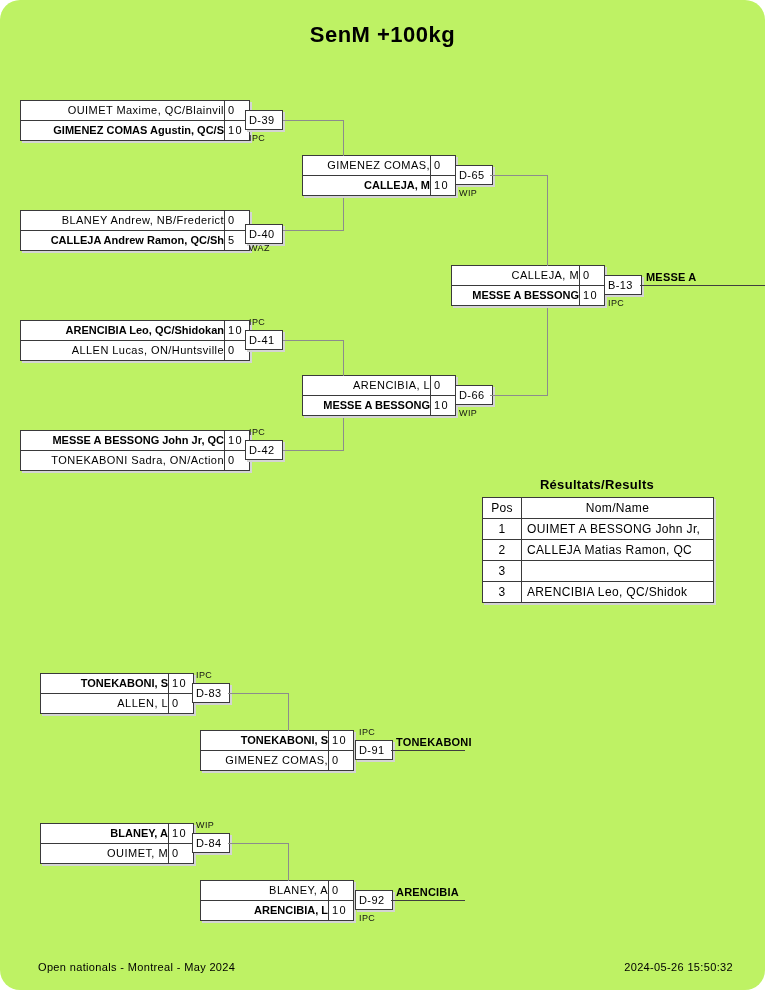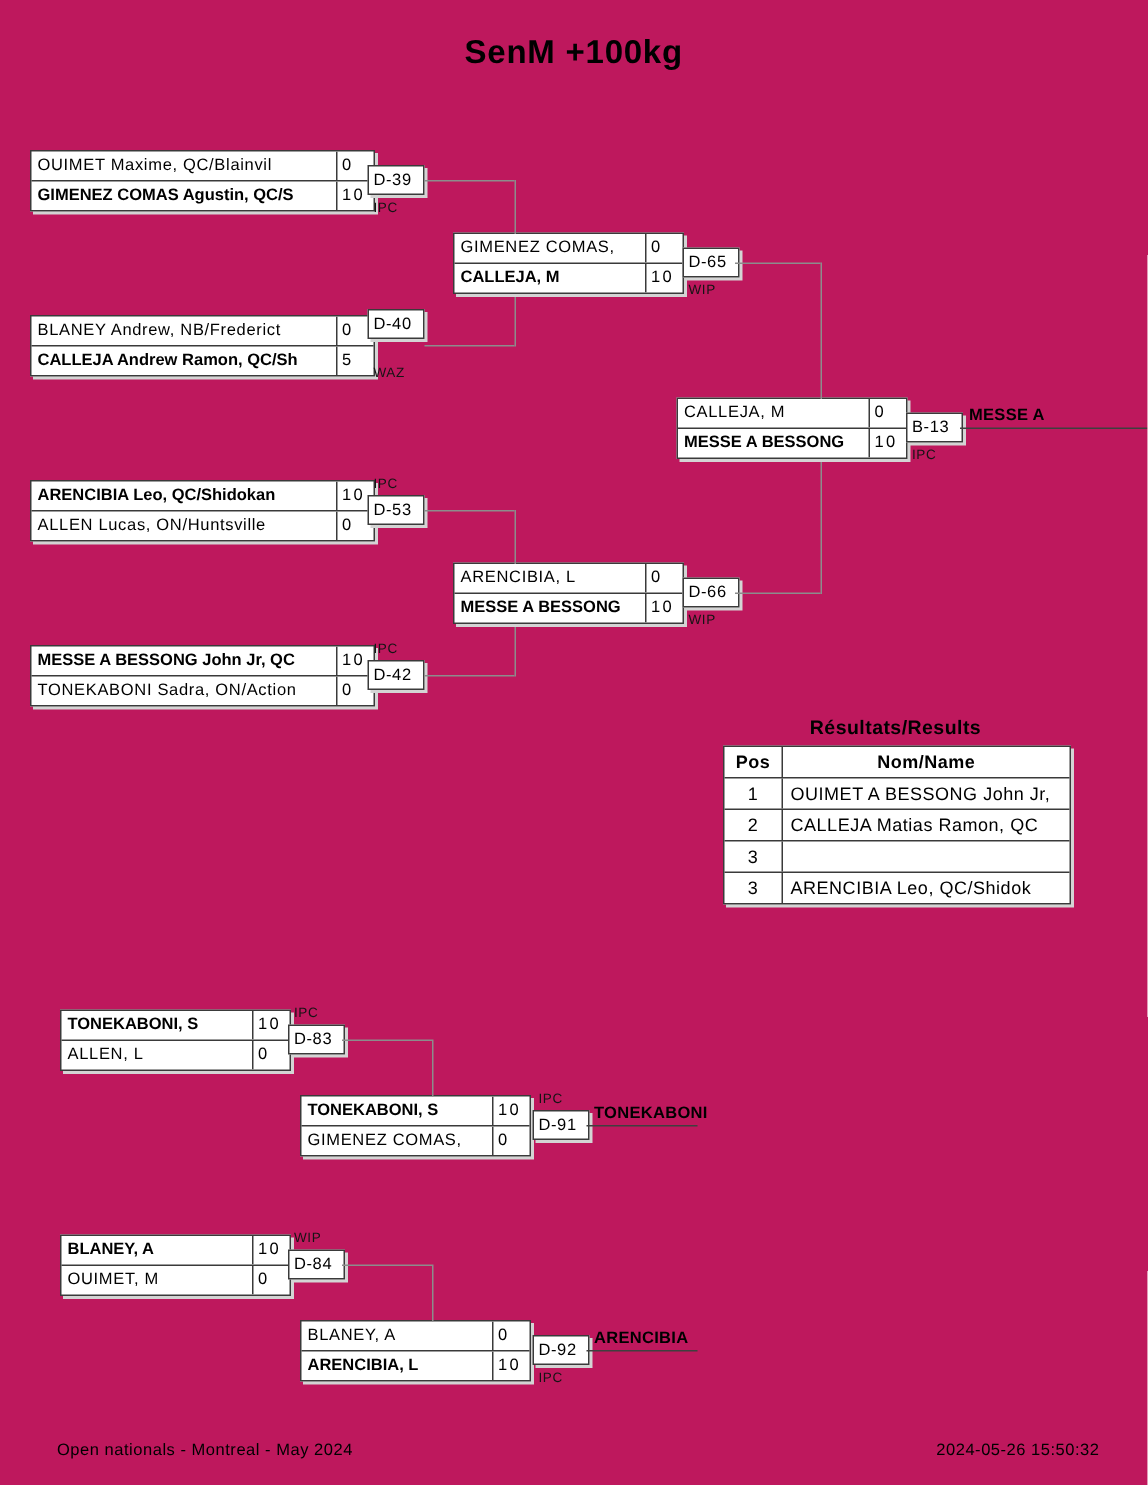--- a/index.html
+++ b/index.html
@@ -1,45 +1,45 @@
 <!DOCTYPE html>
 <html><head>
 <meta charset="utf-8">
 <style>
   html,body{margin:0;padding:0;background:#fff;}
-  .page{position:relative;width:765px;height:990px;background:#be185d;overflow:hidden;
-        font-family:"Liberation Sans","DejaVu Sans",sans-serif;color:#000;}
+  .page{position:relative;width:765px;height:990px;background:#bef264;overflow:hidden;
+        font-family:"Liberation Sans","DejaVu Sans",sans-serif;color:#000;border-radius:20px;}
   .title{position:absolute;left:0;top:22px;width:765px;text-align:center;
          font-size:22px;font-weight:bold;letter-spacing:.5px;}
   
   .match{position:absolute;background:#fff;border:1px solid #3a3a3a;box-shadow:2px 2px 0 #d4d4d4;}
   .row{display:flex;height:19px;line-height:19px;font-size:11px;white-space:nowrap;overflow:hidden;}
   .row + .row{border-top:1px solid #3a3a3a;}
-  .nm{flex:1;padding-left:4px;letter-spacing:.45px;overflow:hidden;white-space:nowrap;}
+  .nm{flex:1;padding-left:4px;letter-spacing:.45px;overflow:hidden;white-space:nowrap;text-align:right;}
   .sc{width:21px;border-left:1px solid #3a3a3a;padding-left:3px;letter-spacing:1.5px;flex:none;}
   .win .nm{font-weight:bold;letter-spacing:0;}
   .mlabel{position:absolute;width:33px;height:18px;line-height:18px;background:#fff;
           border:1px solid #3a3a3a;box-shadow:2px 2px 0 #d4d4d4;font-size:11px;
           padding-left:3px;letter-spacing:.4px;}
   .mcode{position:absolute;font-size:9px;letter-spacing:.4px;color:#141414;line-height:10px;}
   .winner-label{position:absolute;font-size:11px;font-weight:bold;letter-spacing:.2px;}
   
   .hl{position:absolute;height:1px;background:#8c8c8c;}
   .vl{position:absolute;width:1px;background:#8c8c8c;}
   .wl{position:absolute;height:1px;background:#3f3f3f;}
   
   .rtitle{position:absolute;left:482px;top:477px;width:230px;text-align:center;
           font-size:13px;font-weight:bold;letter-spacing:.3px;}
   .rtable{position:absolute;left:482px;top:497px;width:230px;background:#fff;
           border:1px solid #3a3a3a;box-shadow:2px 2px 0 #d4d4d4;}
   .rrow{display:flex;height:20px;line-height:20px;font-size:12px;}
   .rrow + .rrow{border-top:1px solid #3a3a3a;}
   .rpos{width:38px;text-align:center;border-right:1px solid #3a3a3a;flex:none;letter-spacing:.3px;}
   .rname{flex:1;padding-left:5px;letter-spacing:.35px;white-space:nowrap;overflow:hidden;}
-  .rhead{font-weight:bold;}
+  .rhead{font-weight:normal;}
   .rhead .rname{text-align:center;padding-left:0;}
   
   .foot{position:absolute;font-size:11px;letter-spacing:.35px;top:961px;margin-left:20px;}
 </style>
 </head>
 <body>
 
 <div class="page">
 
   <div class="title">SenM +100kg</div>
@@ -60,34 +60,34 @@
   <div class="match" style="left:20px;top:210px;width:228px">
     <div class="row">
       <span class="nm">BLANEY Andrew, NB/Frederict</span>
       <span class="sc">0</span>
     </div>
     <div class="row win">
       <span class="nm">CALLEJA Andrew Ramon, QC/Sh</span>
       <span class="sc">5</span>
     </div>
   </div>
-  <div class="mlabel" style="left:245px;top:206px">D-40</div>
+  <div class="mlabel" style="left:245px;top:224px">D-40</div>
   <div class="mcode" style="left:249px;top:243px">WAZ</div>
 
   <div class="match" style="left:20px;top:320px;width:228px">
     <div class="row win">
       <span class="nm">ARENCIBIA Leo, QC/Shidokan</span>
       <span class="sc">10</span>
     </div>
     <div class="row">
       <span class="nm">ALLEN Lucas, ON/Huntsville</span>
       <span class="sc">0</span>
     </div>
   </div>
-  <div class="mlabel" style="left:245px;top:330px">D-53</div>
+  <div class="mlabel" style="left:245px;top:330px">D-41</div>
   <div class="mcode" style="left:249px;top:317px">IPC</div>
 
   <div class="match" style="left:20px;top:430px;width:228px">
     <div class="row win">
       <span class="nm">MESSE A BESSONG John Jr, QC</span>
       <span class="sc">10</span>
     </div>
     <div class="row">
       <span class="nm">TONEKABONI Sadra, ON/Action</span>
       <span class="sc">0</span>

